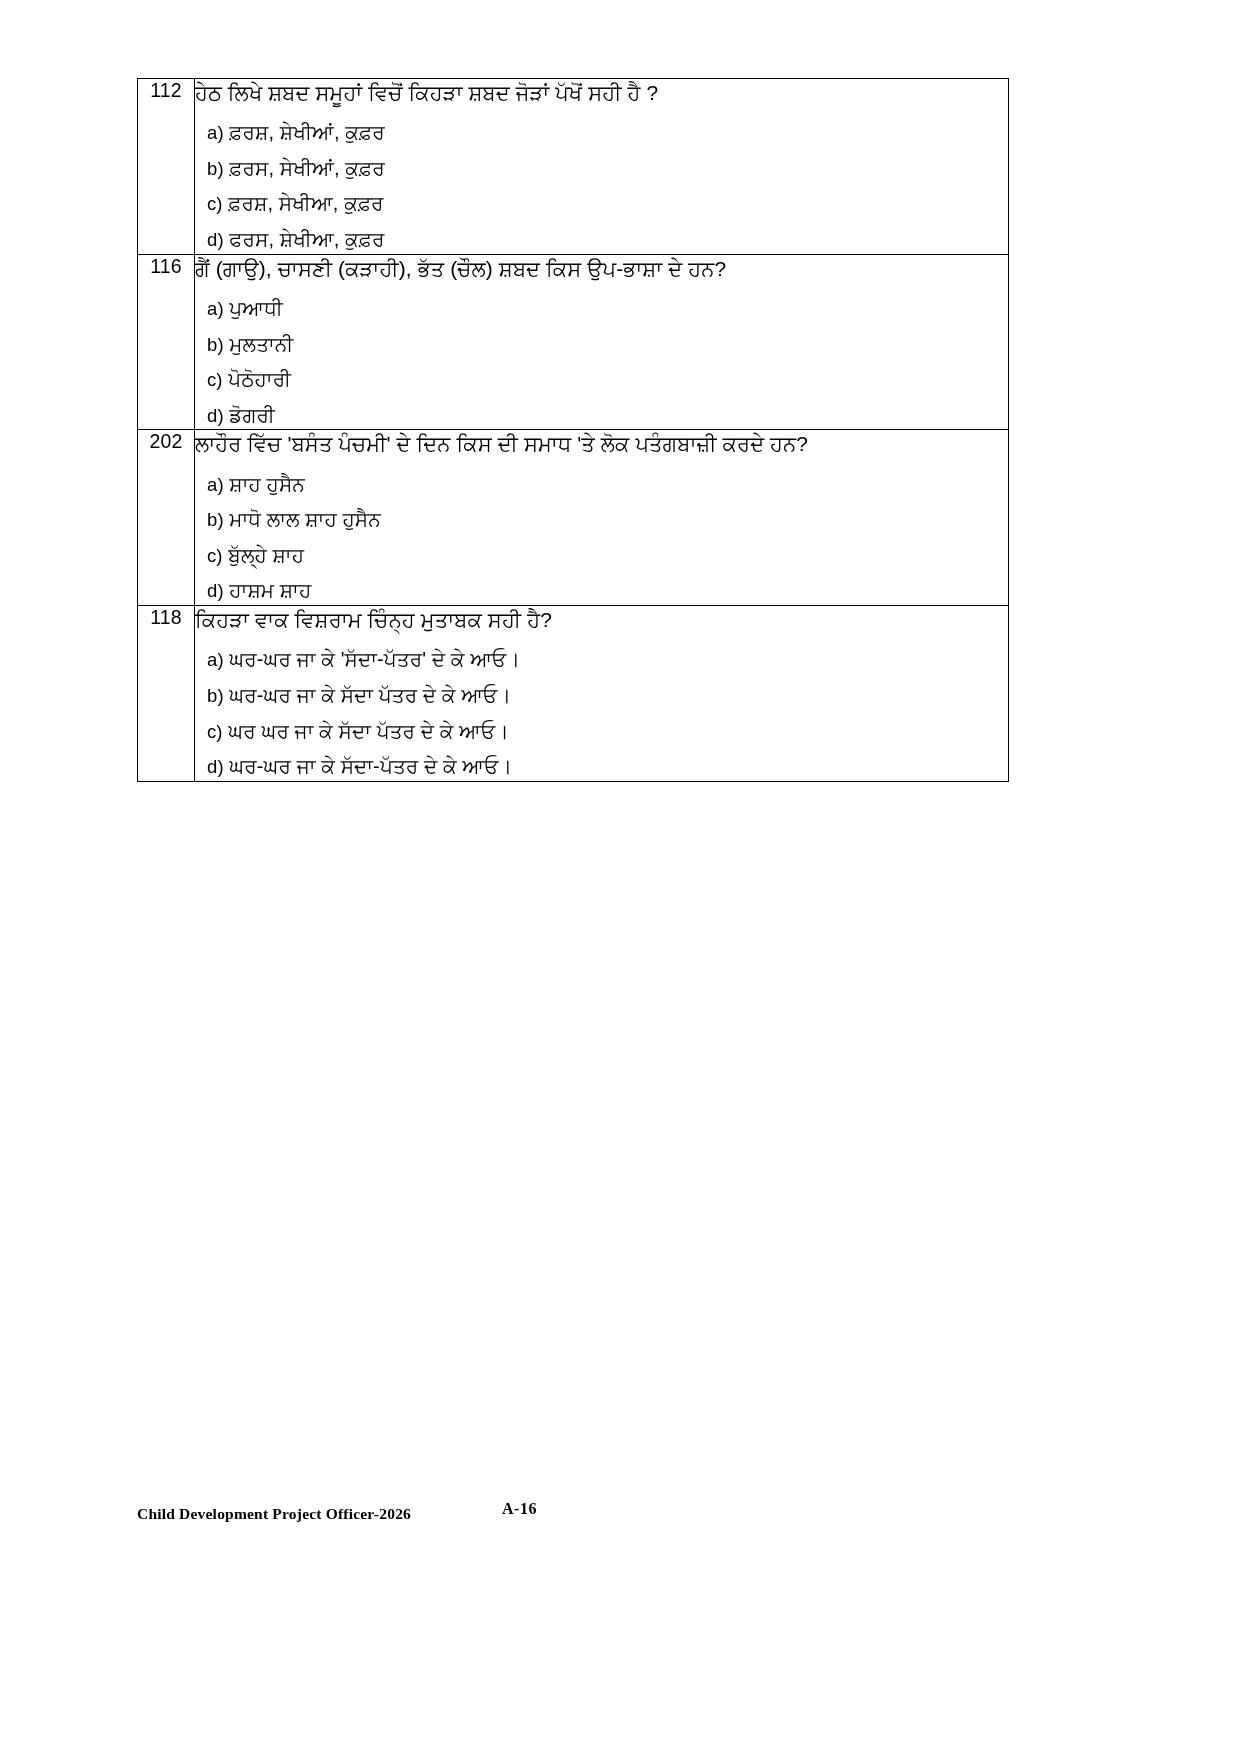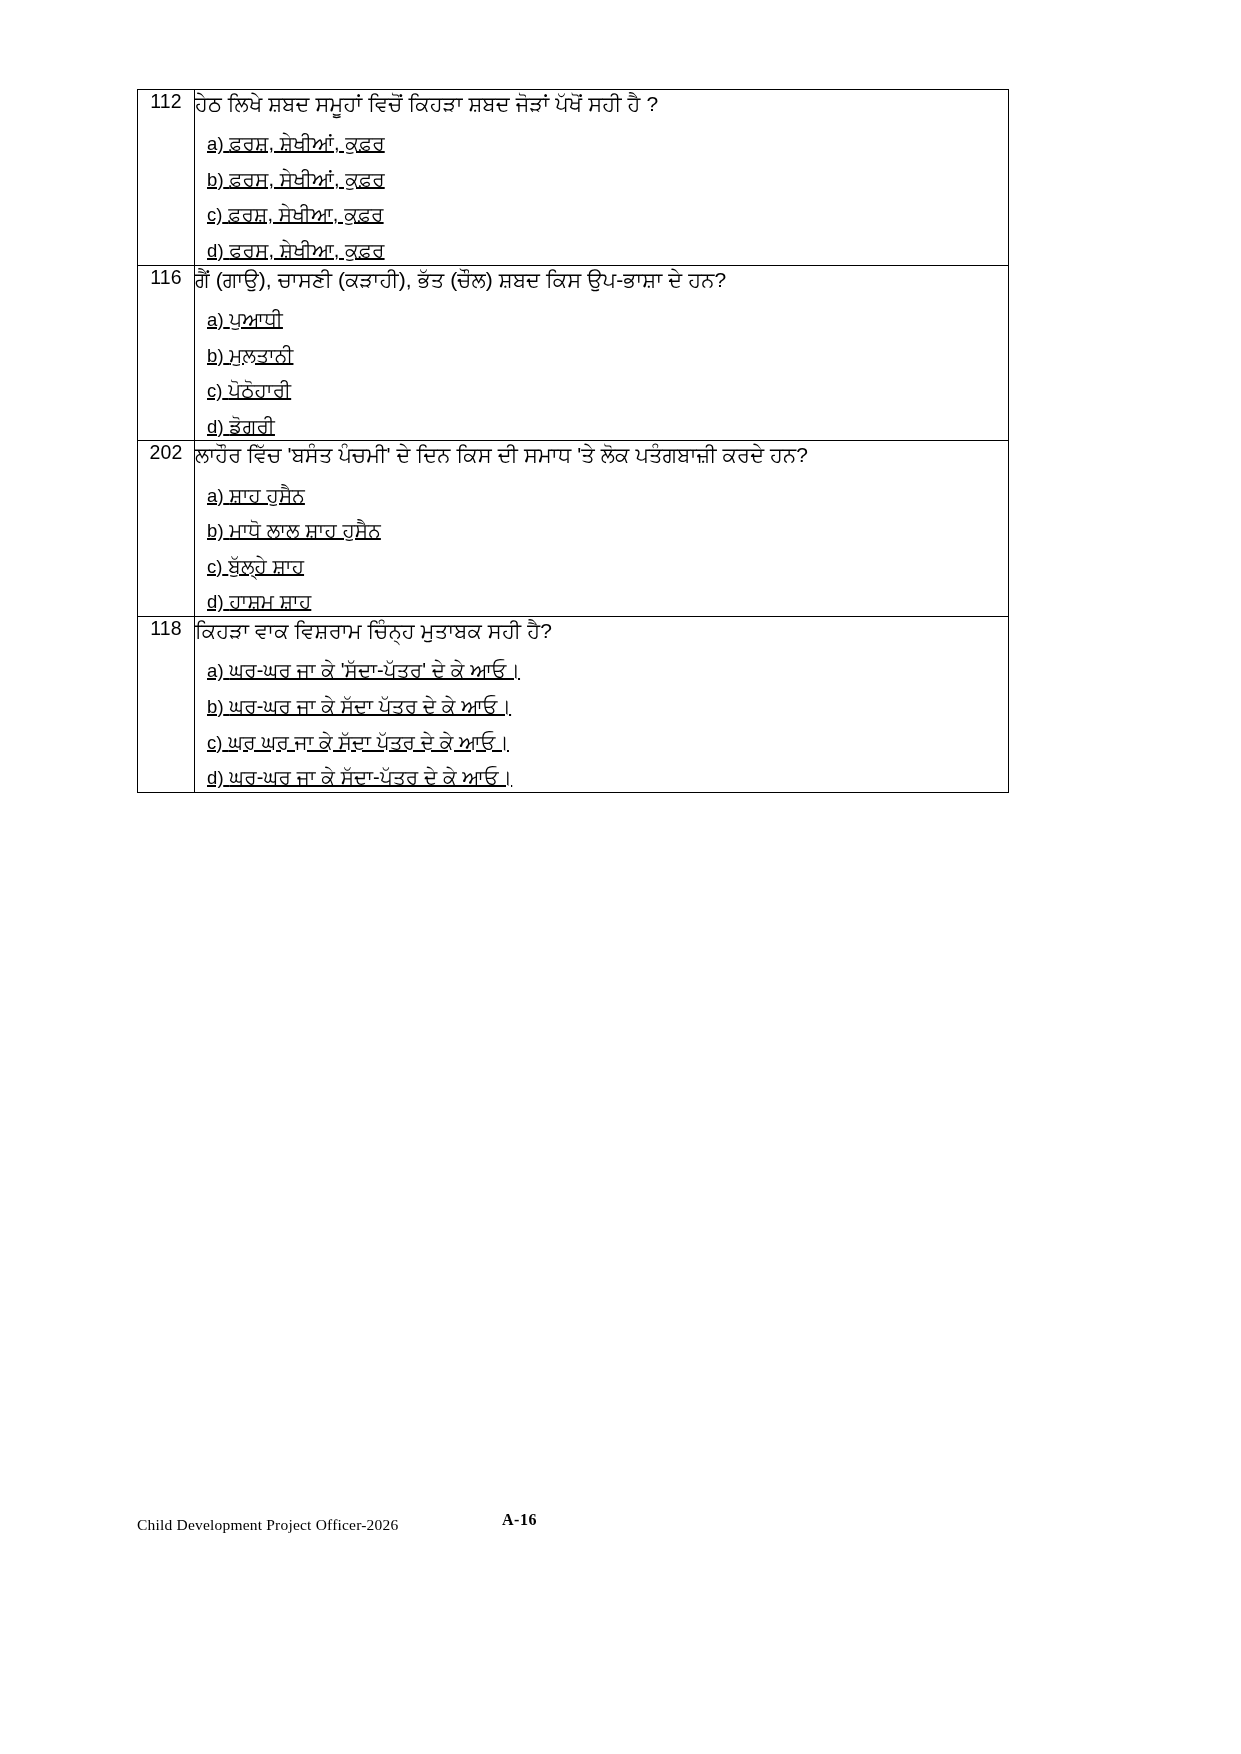--- a/index.html
+++ b/index.html
@@ -11,21 +11,21 @@
   body {
     width: 1241px;
     height: 1754px;
     position: relative;
     font-family: "Liberation Sans", "DejaVu Sans", sans-serif;
     color: #000000;
     -webkit-font-smoothing: antialiased;
   }
   .page {
     position: absolute;
-    left: 0; top: 11px;
+    left: 0; top: 0;
     width: 1241px;
     height: 1290px;
     box-sizing: border-box;
     padding: 78px 232px 0 137px;
   }
   table.qtable {
     width: 100%;
     border-collapse: collapse;
     table-layout: fixed;
   }
@@ -56,39 +56,38 @@
     font-family: "Liberation Sans", "DejaVu Sans", sans-serif;
     letter-spacing: 0.1px;
   }
   .opt {
     font-size: 20px;
     line-height: 1.28;
     margin: 0;
     padding: 9px 0 1px 12px;
     font-family: "Liberation Sans", "DejaVu Sans", sans-serif;
     letter-spacing: 0.1px;
-    text-decoration: underline;
   }
   .opt .olabel {
     font-family: "Liberation Sans", sans-serif;
     font-size: 18.5px;
   }
   .footer {
     position: absolute;
     left: 137px;
     right: 232px;
     top: 1505px;
     height: 34px;
   }
   .footer-title {
     position: absolute;
     left: 0;
     top: 0;
     font-size: 15.5px;
-    font-weight: normal;
+    font-weight: bold;
     font-family: "Liberation Serif", serif;
     letter-spacing: 0.2px;
     white-space: nowrap;
   }
   .footer-page {
     position: absolute;
     left: 365px;
     top: -5px;
     font-size: 16px;
     font-weight: bold;

